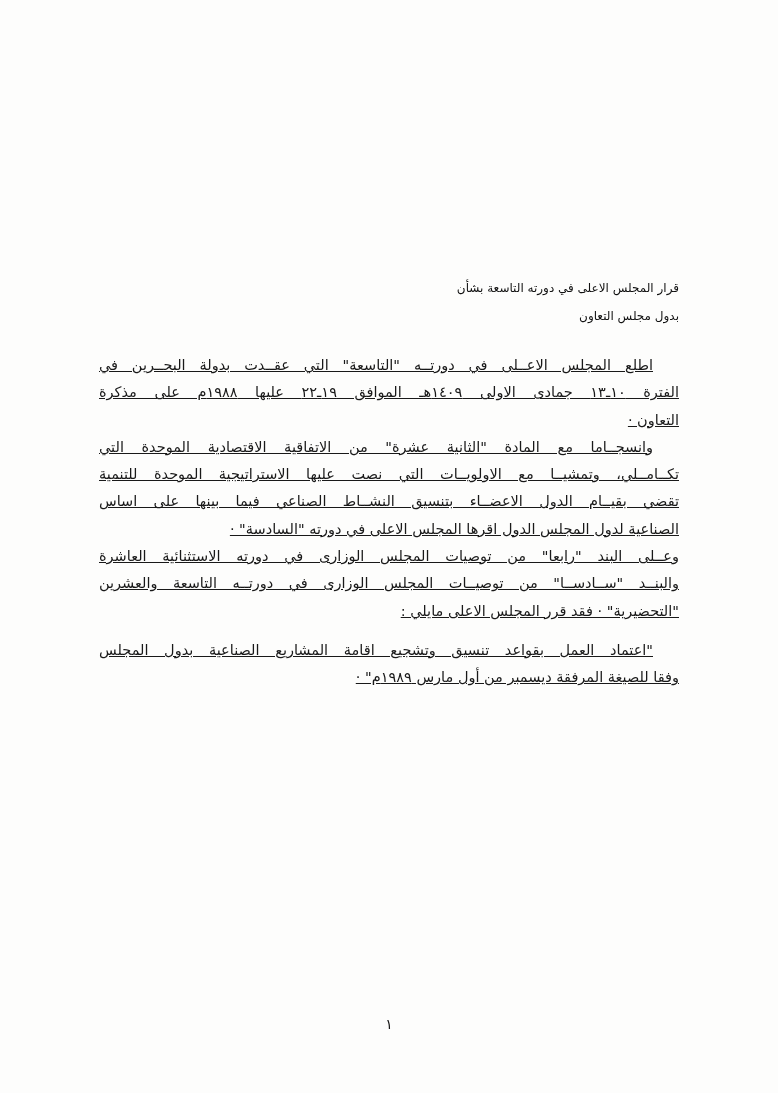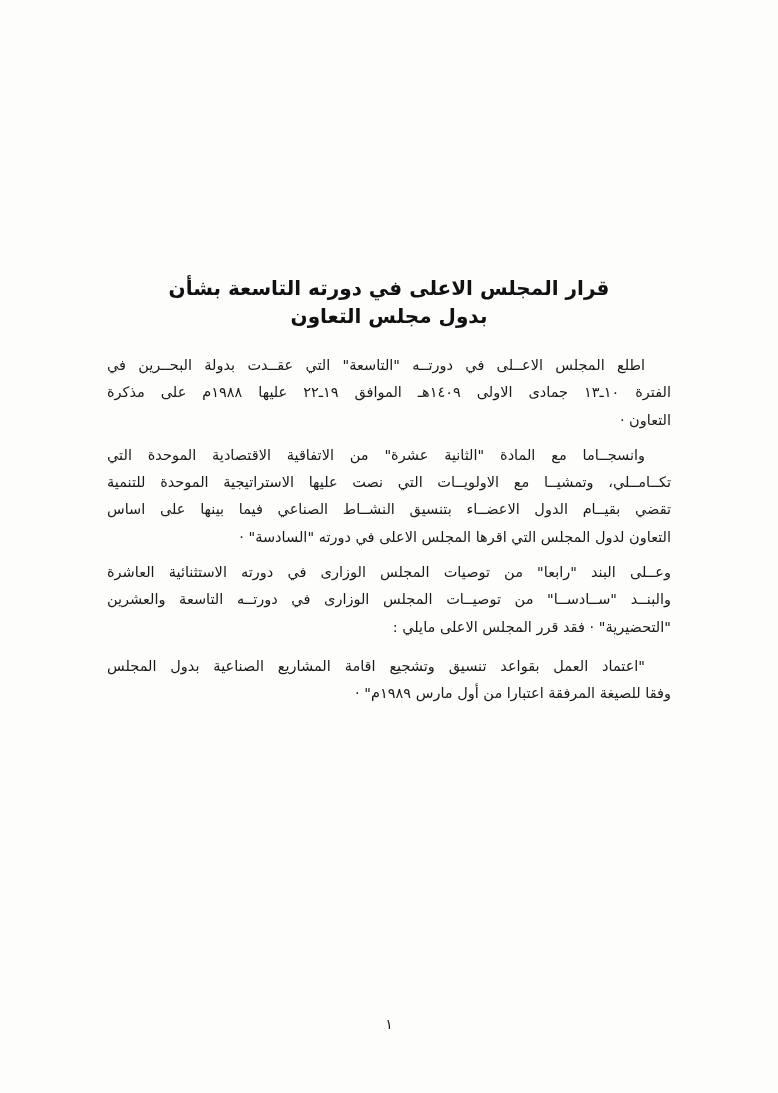--- a/index.html
+++ b/index.html
@@ -17,29 +17,29 @@
   }
   .content {
     position: absolute;
     top: 274px;
     right: 99px;
     width: 580px;
     direction: rtl;
   }
   .title-block {
     margin: 0 0 22px 0;
-    text-align: center;
-    font-weight: bold;
-    font-size: 20px;
+    font-weight: normal;
+    font-size: 12px;
     line-height: 28px;
     color: #111;
   }
   .para {
-    margin: 8px;
+    margin: 0;
     font-size: 14.5px;
+    text-decoration: underline;
   }
   .ln {
     line-height: 27.3px;
     text-align: justify;
     text-align-last: justify;
     white-space: nowrap; 
   }
   .ln {
     white-space: normal;
   }
@@ -77,30 +77,30 @@
     <div class="para">
       <div class="ln first">اطلع المجلس الاعــلى في دورتــه "التاسعة" التي عقــدت بدولة البحــرين في</div>
       <div class="ln">الفترة ١٠ـ١٣ جمادى الاولى ١٤٠٩هـ الموافق ١٩ـ٢٢ عليها ١٩٨٨م على مذكرة</div>
       <div class="ln end">التعاون ·</div>
     </div>
 
     <div class="para">
       <div class="ln first">وانسجــاما مع المادة "الثانية عشرة" من الاتفاقية الاقتصادية الموحدة التي</div>
       <div class="ln">تكــامــلي، وتمشيــا مع الاولويــات التي نصت عليها الاستراتيجية الموحدة للتنمية</div>
       <div class="ln">تقضي بقيــام الدول الاعضــاء بتنسيق النشــاط الصناعي فيما بينها على اساس</div>
-      <div class="ln end">التعاون لدول المجلس التي اقرها المجلس الاعلى في دورته "السادسة" ·</div>
+      <div class="ln end">الصناعية لدول المجلس الدول اقرها المجلس الاعلى في دورته "السادسة" ·</div>
     </div>
 
     <div class="para">
       <div class="ln">وعــلى البند "رابعا" من توصيات المجلس الوزارى في دورته الاستثنائية العاشرة</div>
       <div class="ln">والبنــد "ســادســا" من توصيــات المجلس الوزارى في دورتــه التاسعة والعشرين</div>
       <div class="ln end">"التحضيرية" · فقد قرر المجلس الاعلى مايلي :</div>
     </div>
 
     <div class="para para-gap">
       <div class="ln first">"اعتماد العمل بقواعد تنسيق وتشجيع اقامة المشاريع الصناعية بدول المجلس</div>
-      <div class="ln end">وفقا للصيغة المرفقة اعتبارا من أول مارس ١٩٨٩م" ·</div>
+      <div class="ln end">وفقا للصيغة المرفقة ديسمبر من أول مارس ١٩٨٩م" ·</div>
     </div>
 
   </div>
 
   <div class="page-number">١</div>
 </div>
 
 </body></html>

